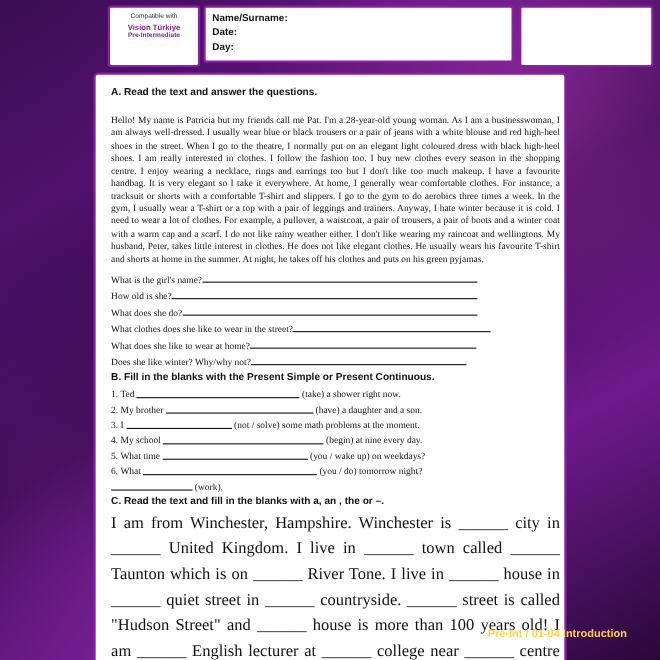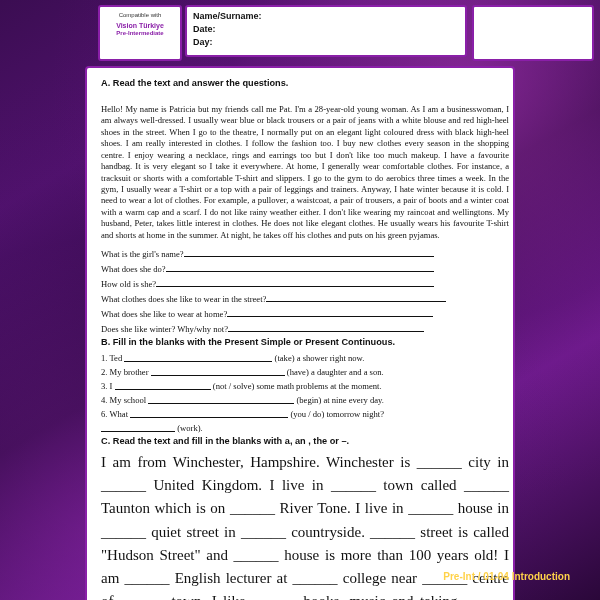--- a/index.html
+++ b/index.html
@@ -99,24 +99,24 @@
   <div class="sheet">
 
     <h2 class="sec">A. Read the text and answer the questions.</h2>
     <p class="body">Hello! My name is Patricia but my friends call me Pat. I'm a 28-year-old young woman. As I am a businesswoman, I am always well-dressed. I usually wear blue or black trousers or a pair of jeans with a white blouse and red high-heel shoes in the street. When I go to the theatre, I normally put on an elegant light coloured dress with black high-heel shoes. I am really interested in clothes. I follow the fashion too. I buy new clothes every season in the shopping centre. I enjoy wearing a necklace, rings and earrings too but I don't like too much makeup. I have a favourite handbag. It is very elegant so I take it everywhere. At home, I generally wear comfortable clothes. For instance, a tracksuit or shorts with a comfortable T-shirt and slippers. I go to the gym to do aerobics three times a week. In the gym, I usually wear a T-shirt or a top with a pair of leggings and trainers. Anyway, I hate winter because it is cold. I need to wear a lot of clothes. For example, a pullover, a waistcoat, a pair of trousers, a pair of boots and a winter coat with a warm cap and a scarf. I do not like rainy weather either. I don't like wearing my raincoat and wellingtons. My husband, Peter, takes little interest in clothes. He does not like elegant clothes. He usually wears his favourite T-shirt and shorts at home in the summer. At night, he takes off his clothes and puts on his green pyjamas.</p>
 
     <div>
       <div class="qline">
         <span>What is the girl's name?</span><span class="u" style="width:250px"></span>
       </div>
       <div class="qline">
-        <span>What does she do?</span><span class="u" style="width:268px"></span>
+        <span>How old is she?</span><span class="u" style="width:278px"></span>
       </div>
       <div class="qline">
-        <span>How old is she?</span><span class="u" style="width:278px"></span>
+        <span>What does she do?</span><span class="u" style="width:268px"></span>
       </div>
       <div class="qline">
         <span>What clothes does she like to wear in the street?</span><span class="u" style="width:180px"></span>
       </div>
       <div class="qline">
         <span>What does she like to wear at home?</span><span class="u" style="width:206px"></span>
       </div>
       <div class="qline">
         <span>Does she like winter? Why/why not?</span><span class="u" style="width:196px"></span>
       </div>
@@ -143,20 +143,26 @@
         <span class="blank" style="width:96px"></span>
         <span>(not / solve) some math problems at the moment.</span>
       </p>
       <p class="numline">
         <span>4.</span>
         <span>My school</span>
         <span class="blank" style="width:146px"></span>
         <span>(begin) at nine every day.</span>
       </p>
       <p class="numline">
+        <span>5.</span>
+        <span>What time</span>
+        <span class="blank" style="width:132px"></span>
+        <span>(you / wake up) on weekdays?</span>
+      </p>
+      <p class="numline">
         <span>6.</span>
         <span>What</span>
         <span class="blank" style="width:158px"></span>
         <span>(you / do) tomorrow night?</span>
       </p>
       <p class="numline">
         <span class="blank" style="width:74px"></span>
         <span>(work).</span>
       </p>
     </div>

